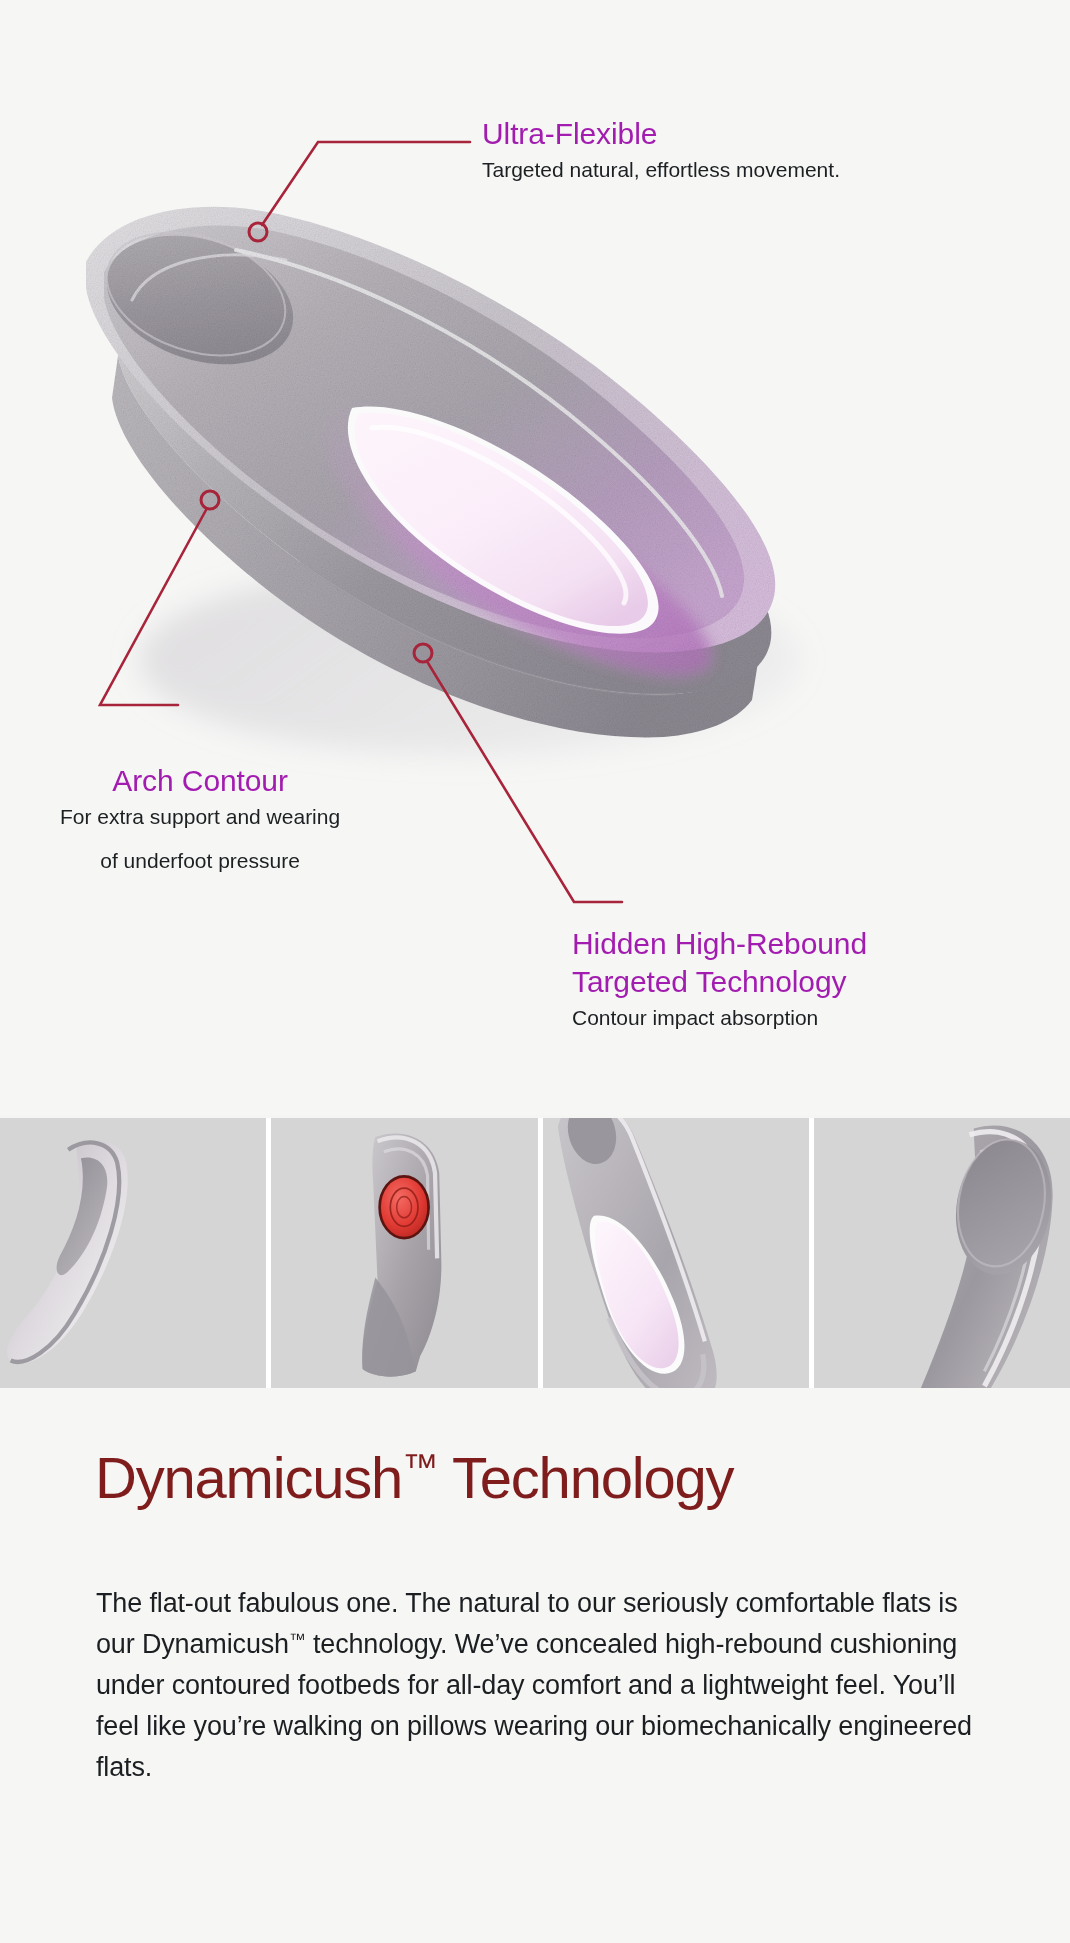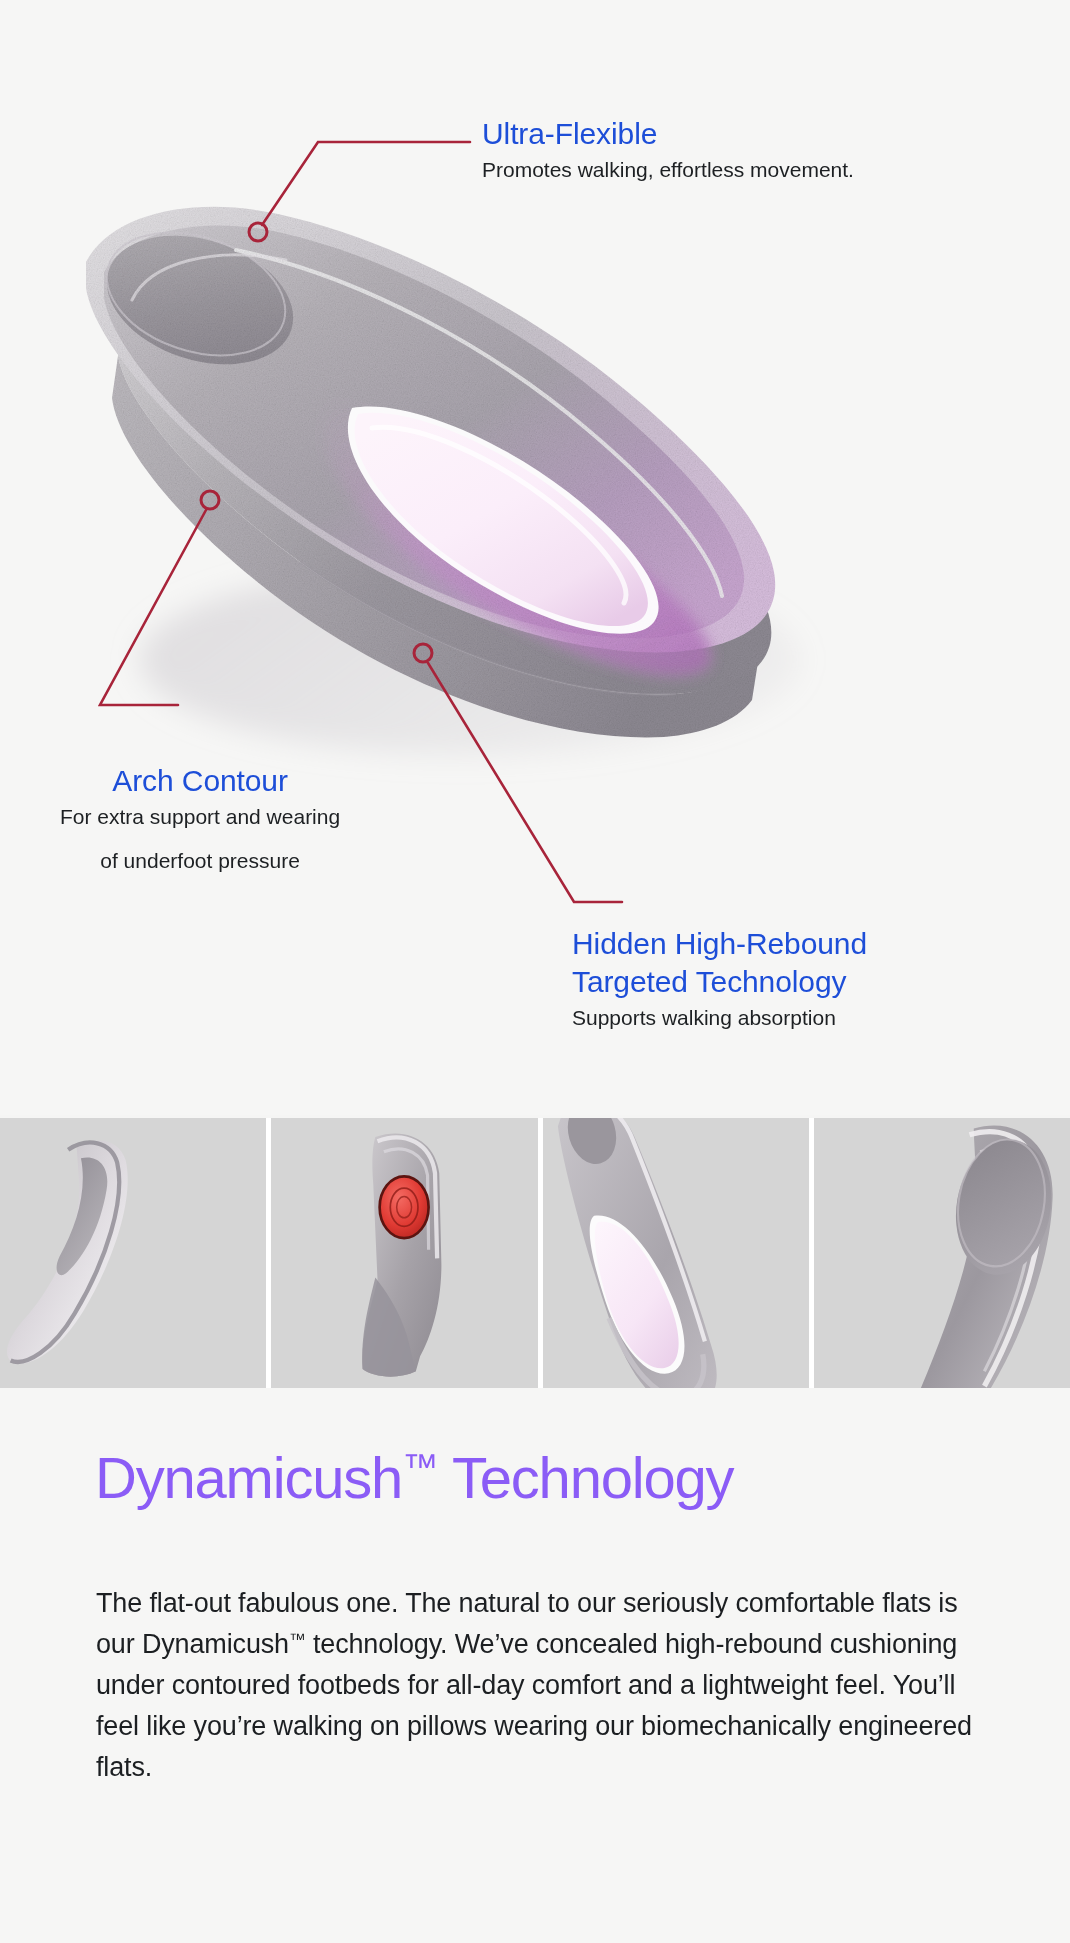--- a/index.html
+++ b/index.html
@@ -44,21 +44,21 @@
     left: 0; top: 0;
     width: 1070px; height: 1115px;
     pointer-events: none;
   }
 
   
   .callout { position: absolute; }
   .callout .c-title {
     font-size: 30px;
     line-height: 1.26;
-    color: #1d4ed8;
+    color: #a21caf;
     font-weight: 400;
     letter-spacing: -0.1px;
     white-space: nowrap;
   }
   .callout .c-sub {
     font-size: 21px;
     line-height: 1.34;
     color: #1d2023;
     font-weight: 400;
     margin-top: 3px;
@@ -96,21 +96,21 @@
     height: 555px;
     background: #f6f6f5;
   }
   .copy h1 {
     margin: 0;
     position: absolute;
     left: 95px; top: 60px;
     font-size: 58px;
     font-weight: 400;
     letter-spacing: -1.2px;
-    color: #8b5cf6;
+    color: #7f1d1d;
     line-height: 1.05;
   }
   .copy h1 .tm {
     font-size: 0.62em;
     vertical-align: 0.52em;
     letter-spacing: 0;
   }
   .copy .body {
     position: absolute;
     left: 96px; top: 168px;
@@ -276,33 +276,33 @@
         <path d="M206,510 L 100,705 L 178,705"></path>
         <circle cx="210" cy="500" r="9" stroke-width="3"></circle>
 
         <path d="M428,663 L 574,902 L 622,902"></path>
         <circle cx="423" cy="653" r="9" stroke-width="3"></circle>
       </g>
     </svg>
 
     <div class="callout" id="callout-ultra">
       <div class="c-title">Ultra-Flexible</div>
-      <div class="c-sub">Promotes walking, effortless movement.</div>
+      <div class="c-sub">Targeted natural, effortless movement.</div>
     </div>
 
     <div class="callout" id="callout-arch">
       <div class="c-title">Arch Contour</div>
       <div class="c-sub">For extra support and wearing</div>
       <div class="c-sub" style="margin-top:16px">of underfoot pressure</div>
     </div>
 
     <div class="callout" id="callout-hidden">
       <div class="c-title">Hidden High-Rebound</div>
       <div class="c-title">Targeted Technology</div>
-      <div class="c-sub">Supports walking absorption</div>
+      <div class="c-sub">Contour impact absorption</div>
     </div>
   </section>
 
   <section class="thumbstrip">
 
     <div class="thumb">
       <svg width="100%" height="100%" viewBox="0 0 250 270" preserveAspectRatio="xMidYMid slice">
         <defs>
           <linearGradient id="t1a" x1="0" y1="0" x2="1" y2="1">
             <stop offset="0" stop-color="#b7b4b9"></stop>

